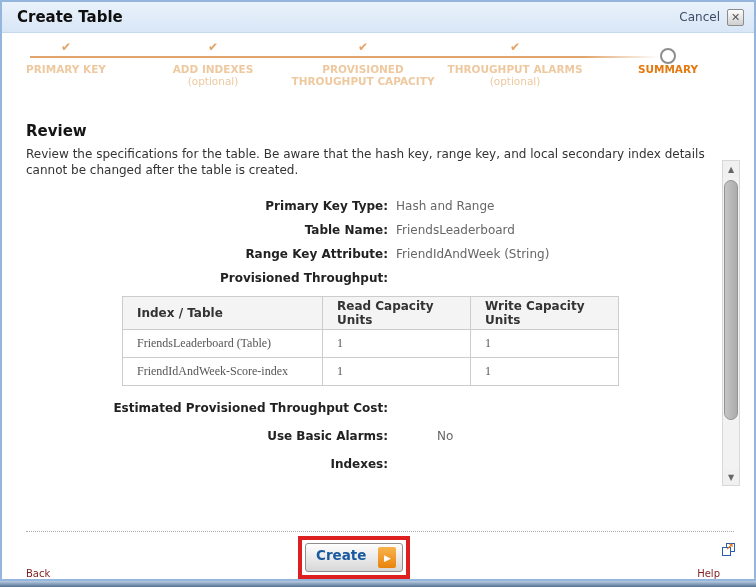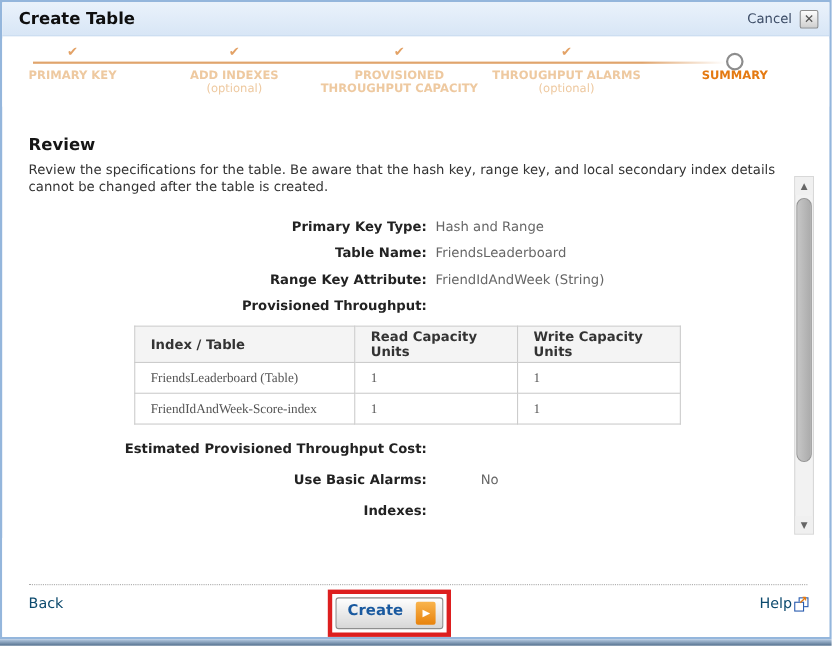--- a/index.html
+++ b/index.html
@@ -49,21 +49,21 @@
   
   .scrollbar { position:absolute; left:720px; top:158px; width:18px; height:326px; background:#f2f2f2; border:1px solid #d8d8d8; }
   .scroll-btn { position:absolute; left:0; width:16px; height:16px; display:flex; align-items:center; justify-content:center; font-size:8px; color:#666; background:#f0f0f0; cursor:pointer; }
   .scroll-up { top:0; }
   .scroll-down { bottom:0; }
   .scroll-thumb { position:absolute; left:1px; top:19px; width:14px; height:240px; background:linear-gradient(to right,#c6c6c6,#ababab); border:1px solid #949494; border-radius:7px; cursor:grab; }
 
   
   .footer { position:absolute; left:0; top:487px; width:752px; height:91px; background:#fff; }
   .dotted { position:absolute; left:24px; top:42px; width:708px; border-top:1px dotted #a9a9a9; }
-  .link { font-size:13px; color:#0c4a6e; text-decoration:none; cursor:pointer; }
+  .link { font-size:10px; color:#7f1d1d; text-decoration:none; cursor:pointer;margin-top:26px; }
   .back-link { position:absolute; left:24px; top:53px; }
   .help-wrap { position:absolute; right:18px; top:53px; display:flex; align-items:flex-start; gap:1px; }
   .red-box { position:absolute; left:296px; top:47px; border:4px solid #dd1f1f; padding:3px; background:#fff; }
   .create-btn { display:flex; align-items:flex-start; gap:12px; padding:3px 6px 3px 10px; background:linear-gradient(#fefefe,#d7d7d7); border:1px solid #8e8e8e; border-radius:3px; cursor:pointer; }
   .create-btn .txt { font-size:13.5px; font-weight:bold; color:#19599f; }
   .create-btn .arrow { width:18px; height:21px; border-radius:2px; background:linear-gradient(#f9b44d,#e8830d); color:#fff; font-size:9px; display:flex; align-items:center; justify-content:center; }
   .ext-icon { position:relative; width:15px; height:15px; display:inline-block; }
   .ext-icon .sq { position:absolute; left:1px; bottom:1px; width:9px; height:9px; border:1px solid #2a5db0; background:#fff; }
   .ext-icon .sq2 { position:absolute; right:1px; top:1px; width:9px; height:9px; border:1px solid #2a5db0; background:#fff; }
   .ext-icon .ar { position:absolute; right:2px; top:-1px; color:#e47911; font-size:10px; font-weight:bold; }

